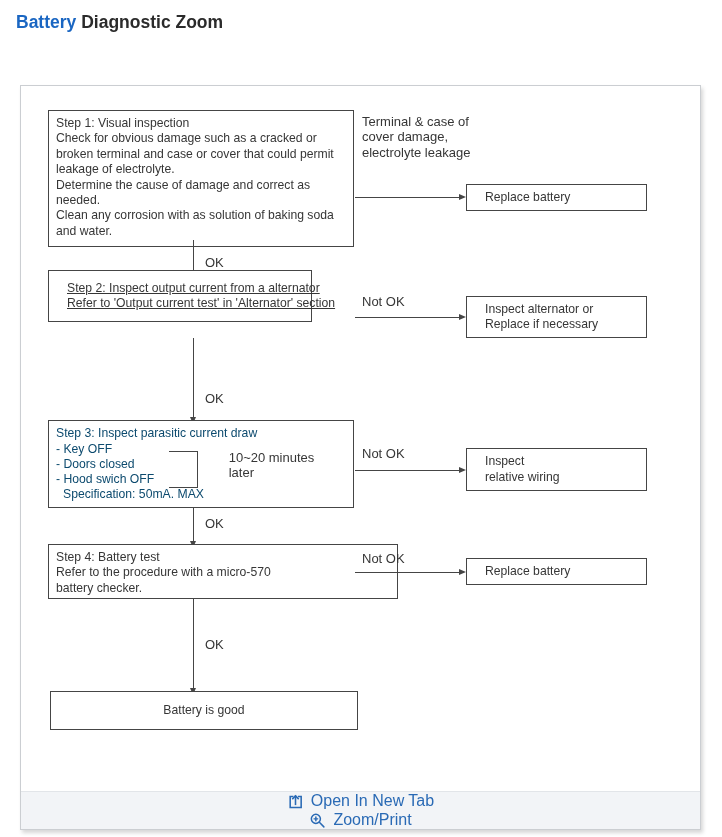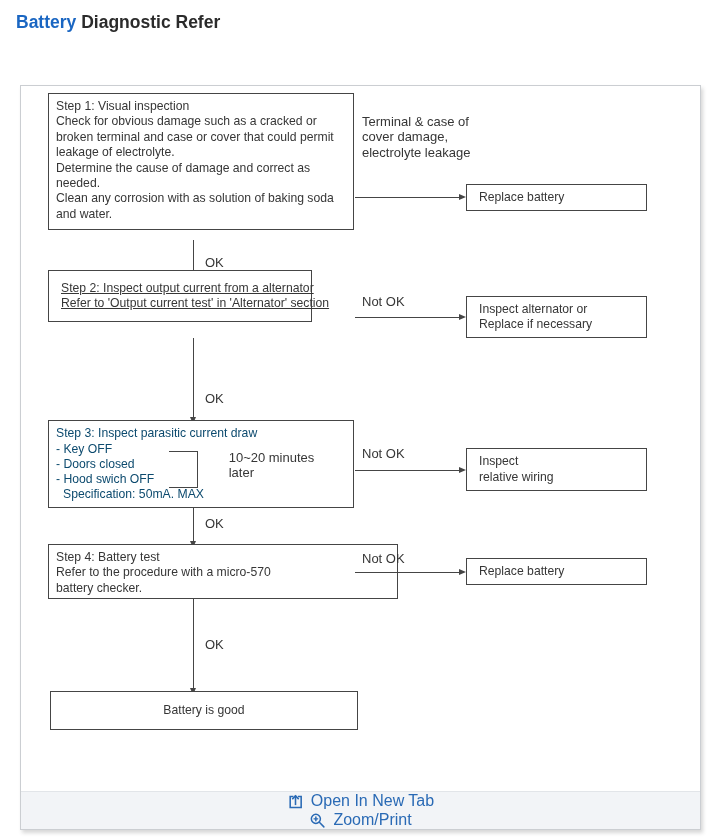--- a/index.html
+++ b/index.html
@@ -12,21 +12,21 @@
 
   
   .panel{position:absolute;left:20px;top:85px;width:679px;height:743px;background:#fff;
          border:1px solid #cbced2;box-shadow:2px 3px 4px rgba(0,0,0,.16);}
 
   
   .fbox{position:absolute;border:1.4px solid #454545;background:#fff;color:#363636;
         font-size:12.2px;line-height:15.4px;white-space:pre;}
   .ftext{position:absolute;color:#363636;font-size:13px;line-height:15.4px;white-space:pre;}
   .pad{padding:5px 7px;}
-  .vcenter{display:flex;align-items:center;padding-left:12px;}
+  .vcenter{display:flex;align-items:center;padding-left:18px;}
   .center{display:flex;align-items:center;justify-content:center;text-align:left;}
 
   .varrow{position:absolute;width:0;border-left:1.4px solid #454545;}
   .varrow::after{content:"";position:absolute;left:-4.4px;bottom:-7px;width:0;height:0;
         border-left:3.8px solid transparent;border-right:3.8px solid transparent;border-top:7px solid #454545;}
   .harrow{position:absolute;height:0;border-top:1.4px solid #454545;}
   .harrow::after{content:"";position:absolute;right:-7px;top:-4.4px;width:0;height:0;
         border-top:3.8px solid transparent;border-bottom:3.8px solid transparent;border-left:7px solid #454545;}
 
   .bracket{position:absolute;width:28px;height:35px;border:1.4px solid #454545;border-left:none;}
@@ -39,25 +39,25 @@
           border-top:1px solid #e2e5e9;display:flex;align-items:center;justify-content:space-between;
           padding:0 12px;box-sizing:border-box;flex-direction:column;}
   .flink{display:flex;align-items:center;gap:7px;color:#2a6ab5;font-size:16px;cursor:pointer;text-decoration:none;}
   .flink svg{display:block;}
 </style>
 </head>
 <body>
 
 <div class="screen">
 
-  <div class="page-title"><span class="kw">Battery</span><span> Diagnostic Refer</span></div>
+  <div class="page-title"><span class="kw">Battery</span><span> Diagnostic Zoom</span></div>
 
   <div class="panel">
 
-    <div class="fbox pad" style="left:27px;top:7px;width:306px;height:137px;box-sizing:border-box;">Step 1: Visual inspection
+    <div class="fbox pad" style="left:27px;top:24px;width:306px;height:137px;box-sizing:border-box;">Step 1: Visual inspection
 Check for obvious damage such as a cracked or
 broken terminal and case or cover that could permit
 leakage of electrolyte.
 Determine the cause of damage and correct as
 needed.
 Clean any corrosion with as solution of baking soda
 and water.</div>
     <div class="ftext" style="left:341px;top:28px;">Terminal &amp; case of
 cover damage,
 electrolyte leakage</div>

